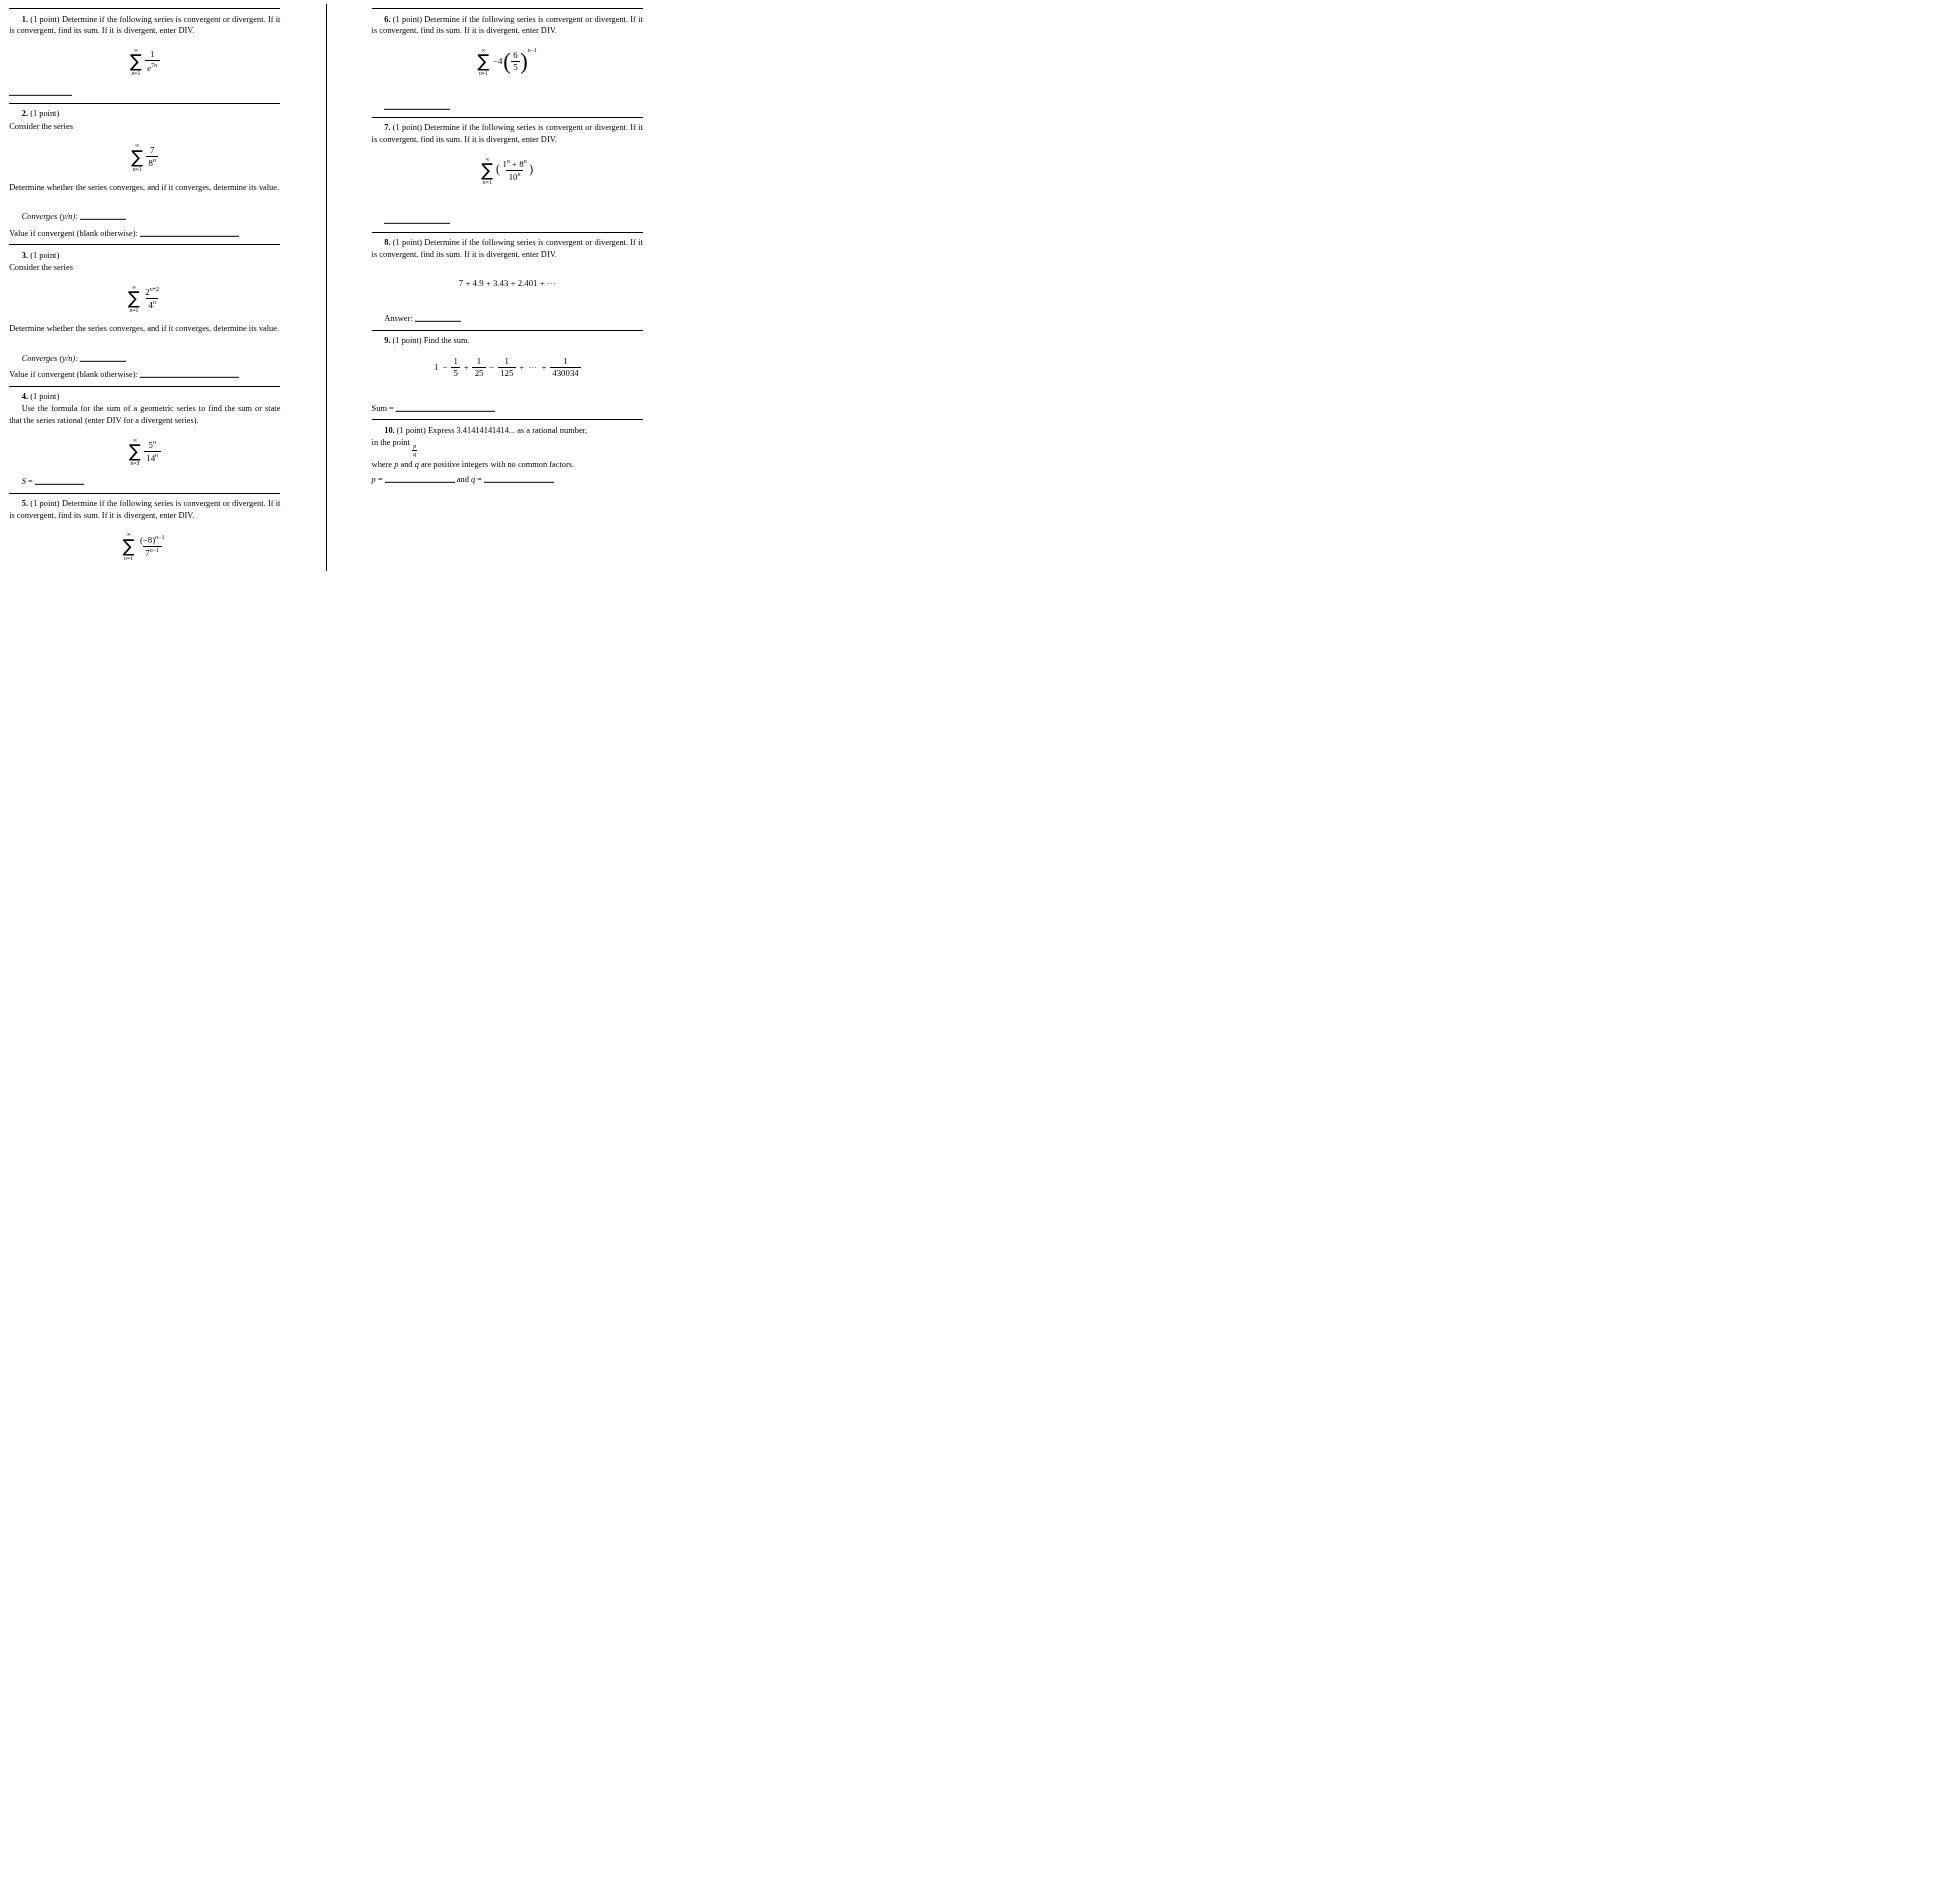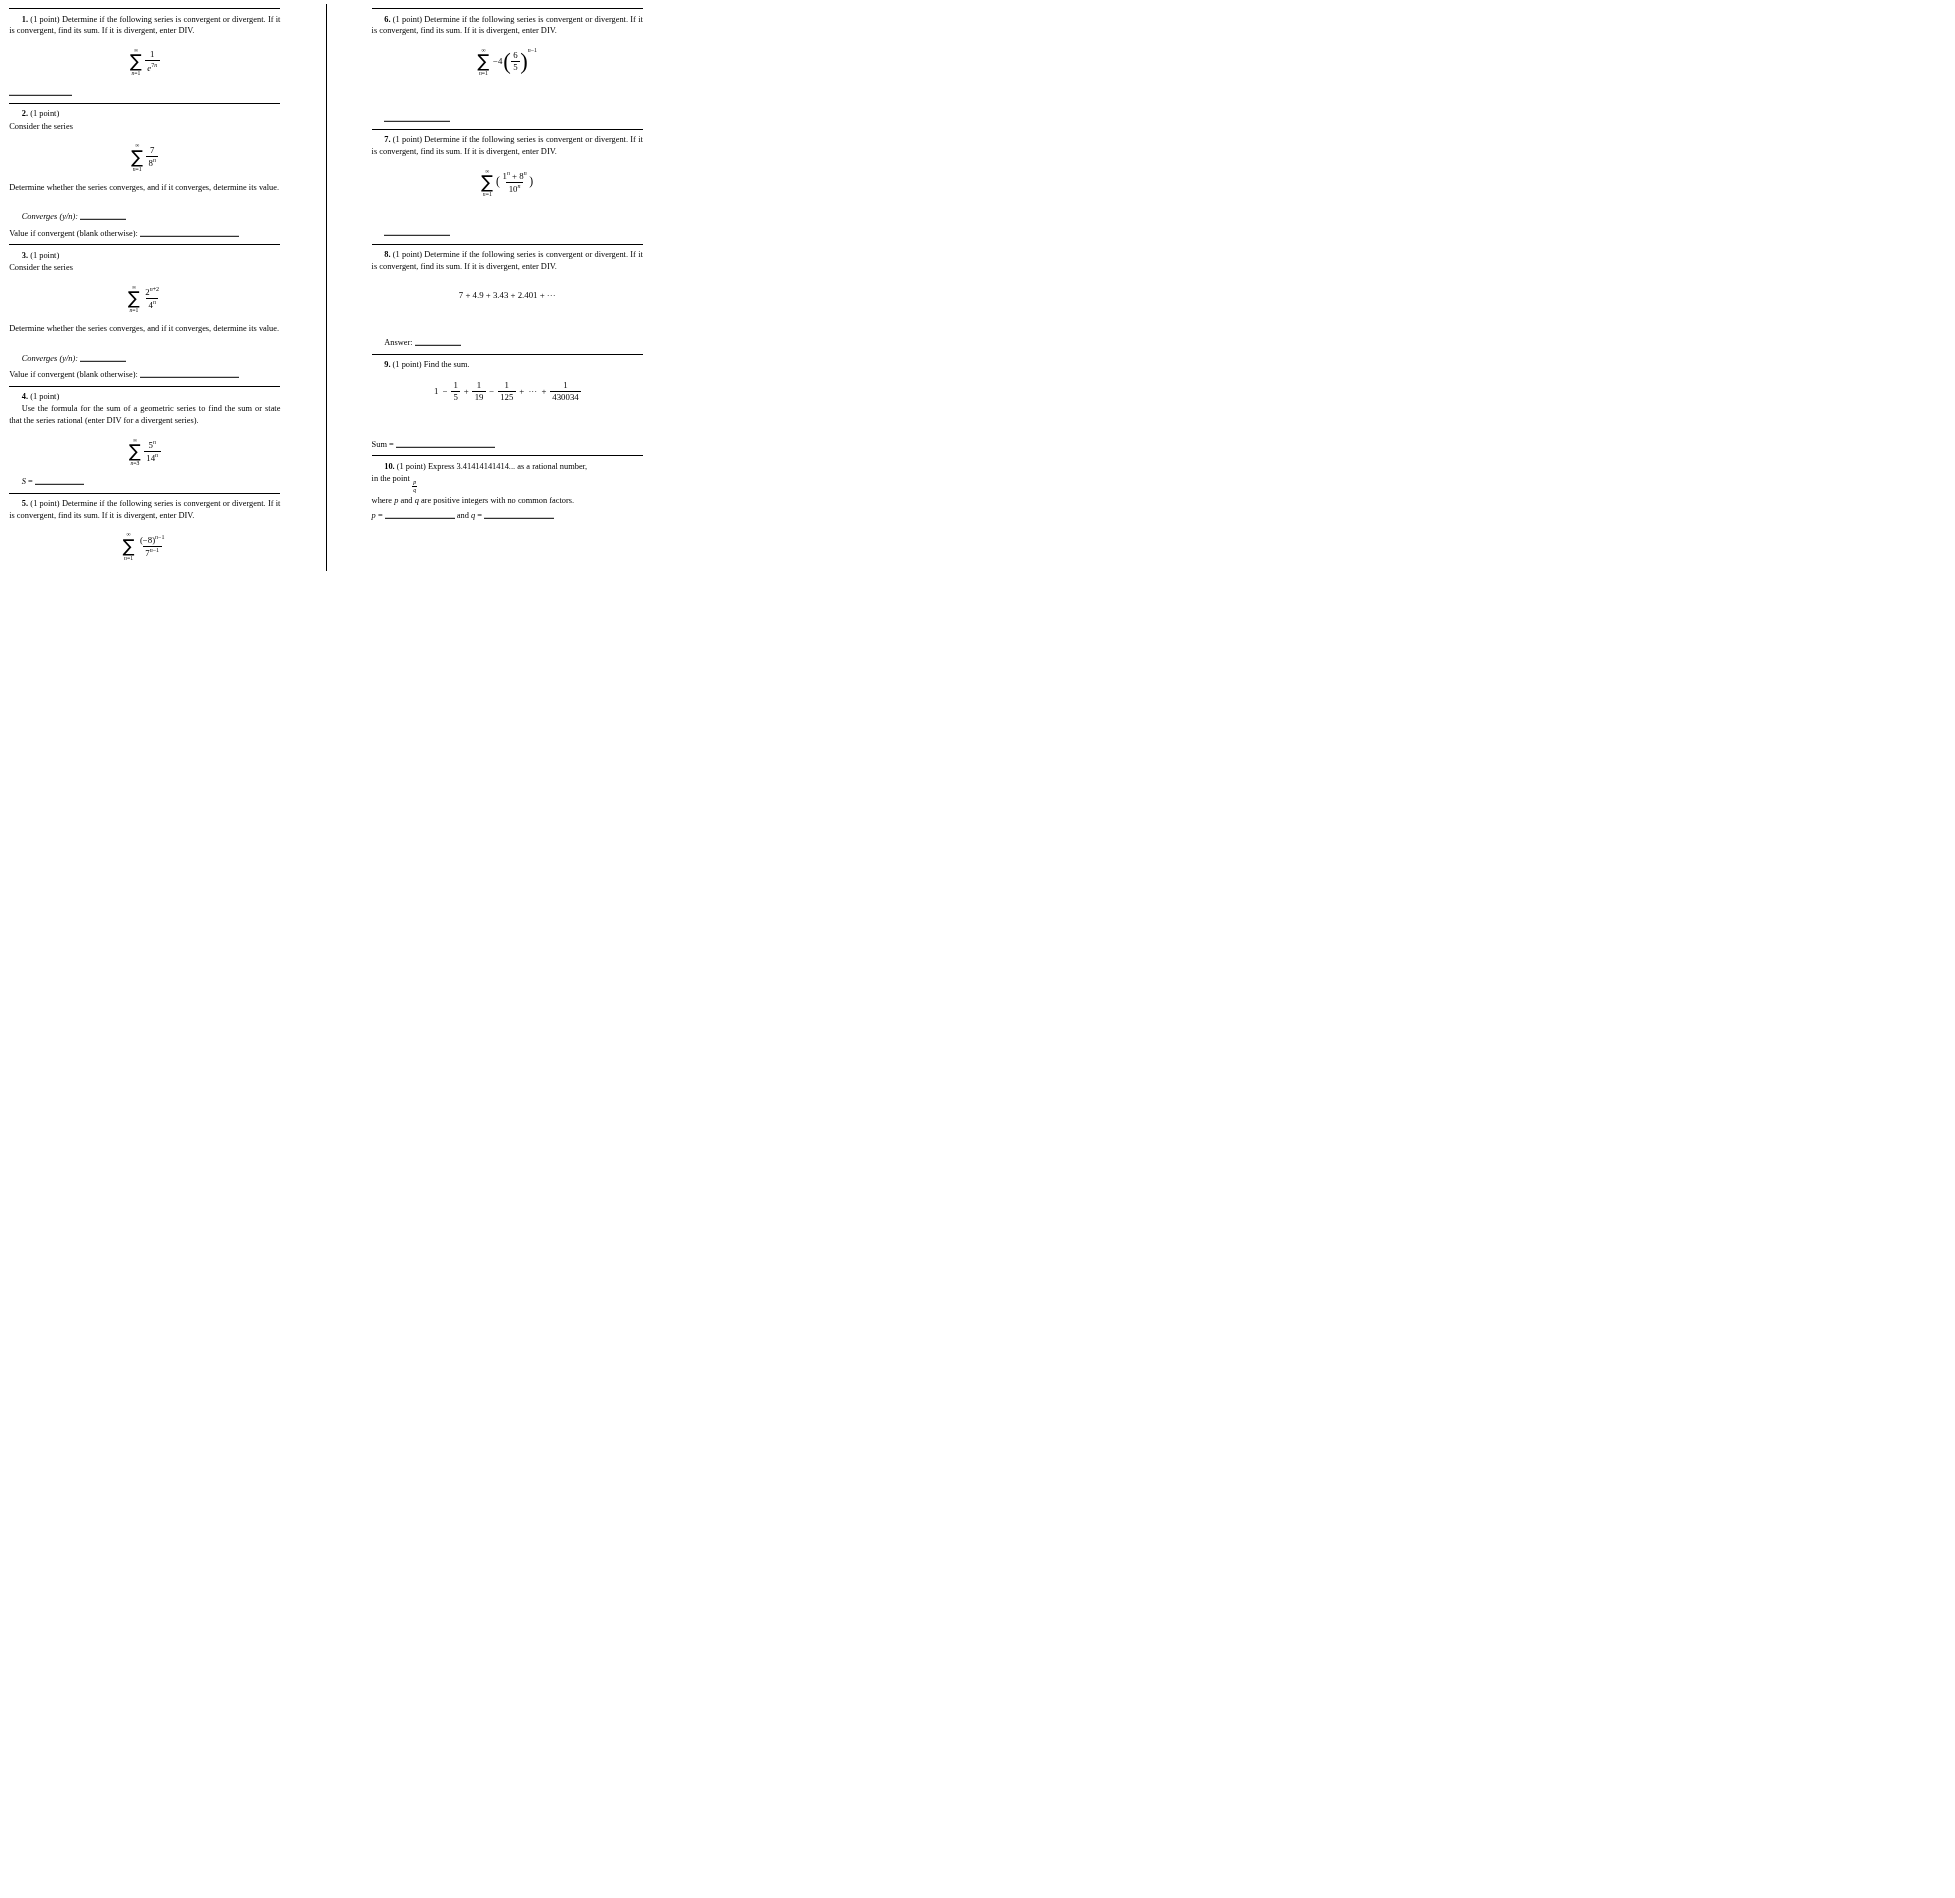--- a/index.html
+++ b/index.html
@@ -40,21 +40,21 @@
   .sfrac .num, .sfrac .den { padding:0 1.3px; text-align:center; }
   .sfrac .den { border-top:0.5px solid #000; }
   
   .ans-row { margin:3.4px 0 5px; }
   .indent1 { padding-left:12.6px; }
   .blank { display:inline-block; border-bottom:0.8px solid #000; height:1.7px;
            transform:translateY(0.8px); }
   .w110{width:46px}.w120{width:49px}.w150{width:63px}.w160{width:66px}
   .w170{width:70px}.w230{width:99px}
   .mt-md { margin-top:17.6px;font-style:italic; }
-  .mt-lg { margin-top:36px; }
+  .mt-lg { margin-top:24px; }
   .mt-xl { margin-top:30px; }
   .series-line { margin:19px 0 5px; }
 </style>
 </head>
 <body>
 
 <div class="page">
 
   <div class="col">
 
@@ -234,21 +234,21 @@
       <div class="math-display">
         <span class="mi">1</span>
         <span class="mo">−</span>
         <span class="frac">
           <span class="num">1</span>
           <span class="den">5</span>
         </span>
         <span class="mo">+</span>
         <span class="frac">
           <span class="num">1</span>
-          <span class="den">19</span>
+          <span class="den">25</span>
         </span>
         <span class="mo">−</span>
         <span class="frac">
           <span class="num">1</span>
           <span class="den">125</span>
         </span>
         <span class="mo">+</span>
         <span class="mi">···</span>
         <span class="mo">+</span>
         <span class="frac">

